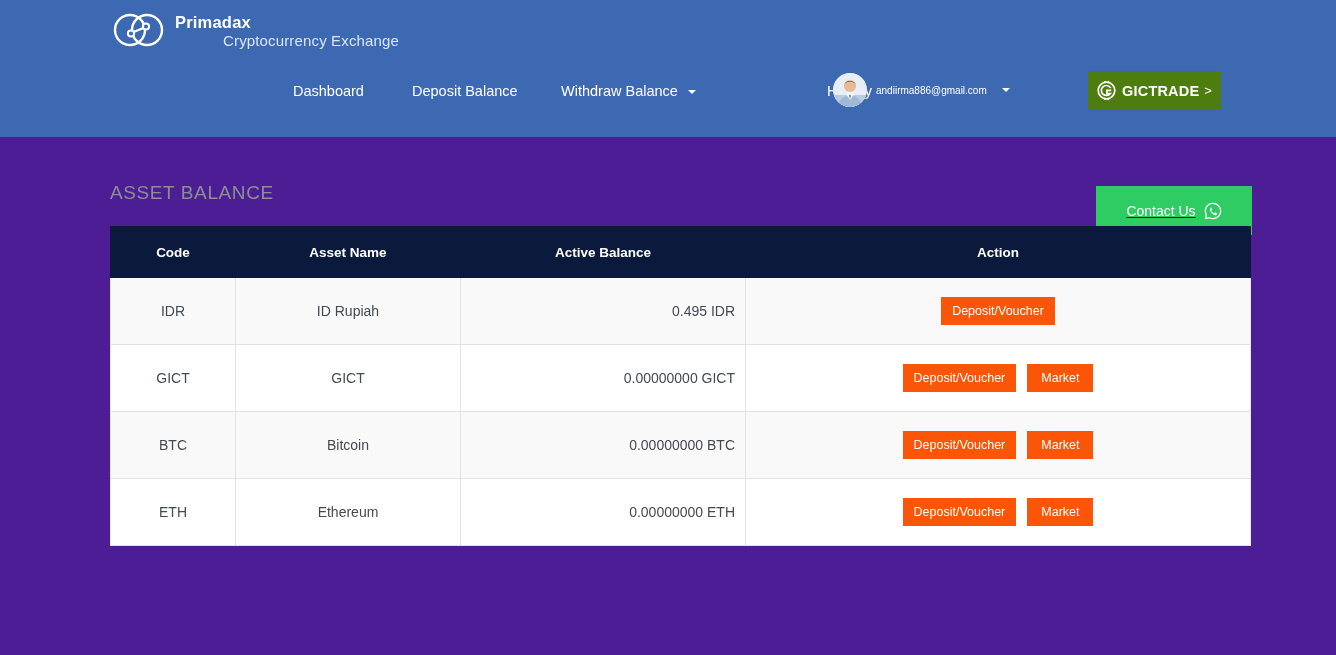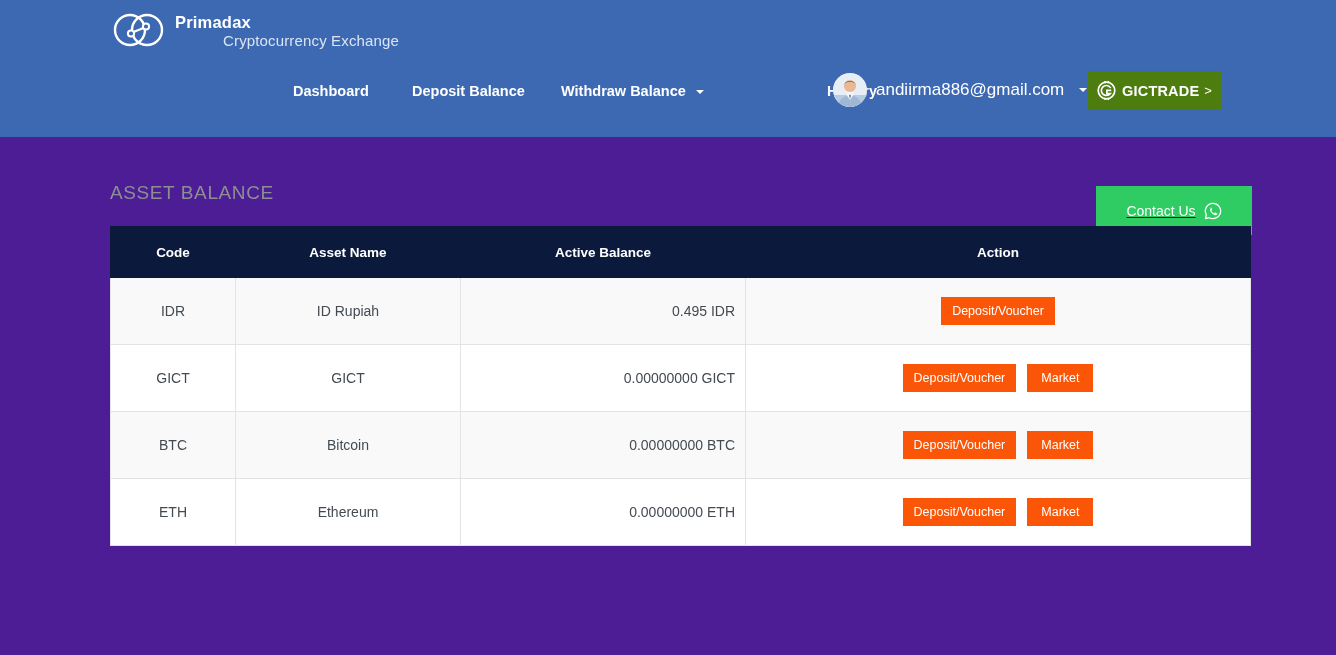--- a/index.html
+++ b/index.html
@@ -53,21 +53,20 @@
     display: flex;
     align-items: center;
   }
   .nav-link {
     position: absolute;
     color: #ffffff;
     font-size: 14.5px;
     text-decoration: none;
     white-space: nowrap;
     top: 13px;
-    font-weight: bold;
   }
   .nav-link.dashboard { left: 293px; }
   .nav-link.deposit   { left: 412px; }
   .nav-link.withdraw  { left: 561px; }
   .nav-link.history   { left: 784px; margin-left: 43px; }
 
   .caret {
     display: inline-block;
     width: 0; height: 0;
     border-left: 4.5px solid transparent;
@@ -89,21 +88,21 @@
   .avatar {
     width: 34px; height: 34px;
     border-radius: 50%;
     overflow: hidden;
     display: block;
     background: #cfd9e6;
     flex: none;
   }
   .user-email {
     color: #ffffff;
-    font-size: 17px;
+    font-size: 10px;
     white-space: nowrap;
   }
 
   .gictrade-btn {
     position: absolute;
     left: 1088px;
     top: 71px;
     width: 133px;
     height: 39px;
     background: #4d7c0f;

